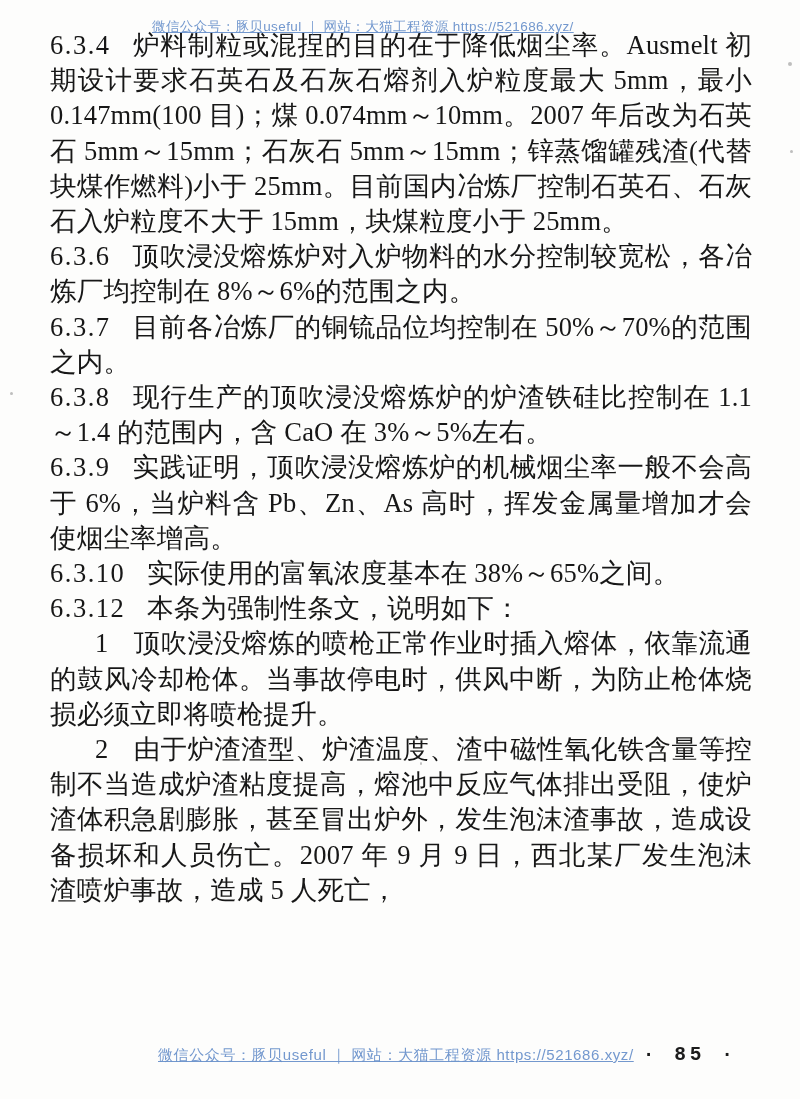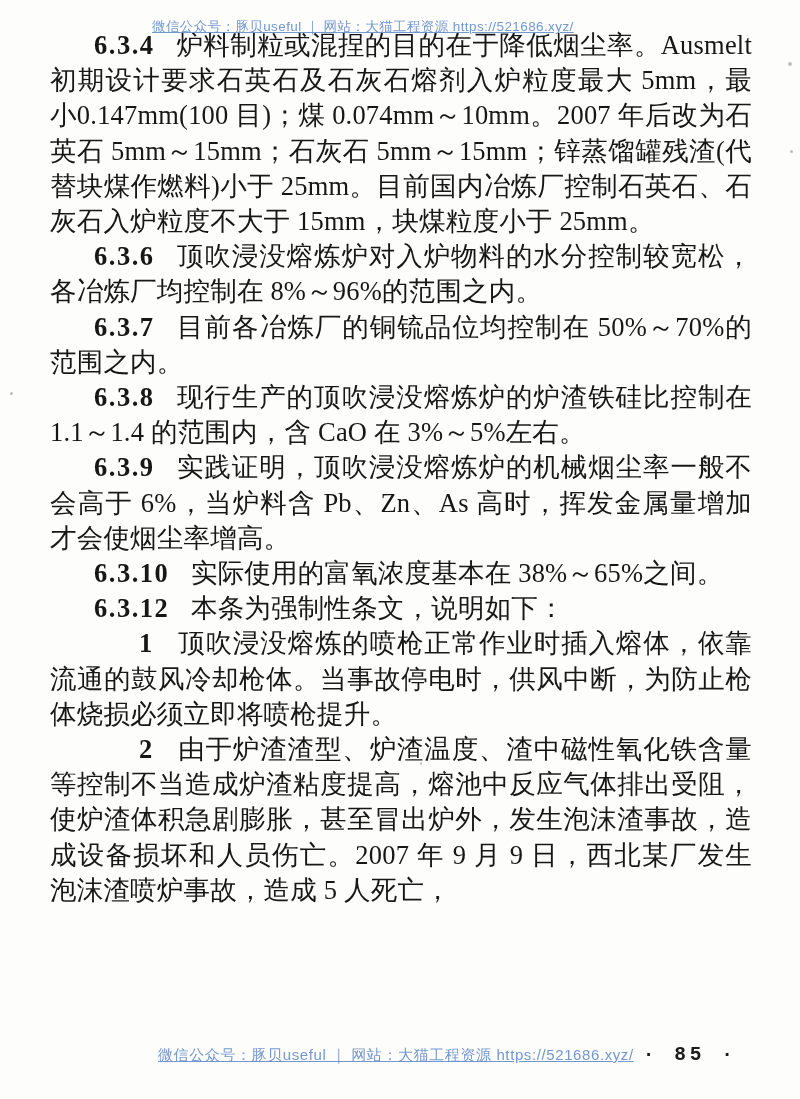--- a/index.html
+++ b/index.html
@@ -21,25 +21,24 @@
     left: 50px; top: 28px;
     width: 702px;
     color: #171717;
     font-size: 26.5px;
     line-height: 35.2px;
     text-align: justify;
     letter-spacing: 0.2px;
   }
   p.para { margin: 0; padding: 0; }
   p.para .num {
-    font-weight: 700;
+    font-weight: 400;
     padding-right: 0.82em;
     letter-spacing: 1.5px;
     white-space: nowrap;
-    margin-left: 44px;
   }
   p.item { text-indent: 1.7em; }
   p.item .num { padding-right: 0.95em; letter-spacing: 0; }
 
   
   .wm {
     position: absolute;
     white-space: nowrap;
     color: rgba(103, 143, 202, 0.92);
     font-family: "Liberation Sans", sans-serif;
@@ -86,21 +85,21 @@
 </style>
 </head>
 <body>
 
 <div class="page">
 
   <span class="wm wm-top">微信公众号：豚贝useful ｜ 网站：大猫工程资源 https://521686.xyz/</span>
 
   <main class="doc">
       <p class="para clause"><span class="num">6.3.4</span><span>炉料制粒或混捏的目的在于降低烟尘率。Ausmelt 初期设计要求石英石及石灰石熔剂入炉粒度最大 5mm，最小0.147mm(100 目)；煤 0.074mm～10mm。2007 年后改为石英石 5mm～15mm；石灰石 5mm～15mm；锌蒸馏罐残渣(代替块煤作燃料)小于 25mm。目前国内冶炼厂控制石英石、石灰石入炉粒度不大于 15mm，块煤粒度小于 25mm。</span></p>
-      <p class="para clause"><span class="num">6.3.6</span><span>顶吹浸没熔炼炉对入炉物料的水分控制较宽松，各冶炼厂均控制在 8%～96%的范围之内。</span></p>
+      <p class="para clause"><span class="num">6.3.6</span><span>顶吹浸没熔炼炉对入炉物料的水分控制较宽松，各冶炼厂均控制在 8%～6%的范围之内。</span></p>
       <p class="para clause"><span class="num">6.3.7</span><span>目前各冶炼厂的铜锍品位均控制在 50%～70%的范围之内。</span></p>
       <p class="para clause"><span class="num">6.3.8</span><span>现行生产的顶吹浸没熔炼炉的炉渣铁硅比控制在 1.1～1.4 的范围内，含 CaO 在 3%～5%左右。</span></p>
       <p class="para clause"><span class="num">6.3.9</span><span>实践证明，顶吹浸没熔炼炉的机械烟尘率一般不会高于 6%，当炉料含 Pb、Zn、As 高时，挥发金属量增加才会使烟尘率增高。</span></p>
       <p class="para clause"><span class="num">6.3.10</span><span>实际使用的富氧浓度基本在 38%～65%之间。</span></p>
       <p class="para clause"><span class="num">6.3.12</span><span>本条为强制性条文，说明如下：</span></p>
       <p class="para item"><span class="num">1</span><span>顶吹浸没熔炼的喷枪正常作业时插入熔体，依靠流通的鼓风冷却枪体。当事故停电时，供风中断，为防止枪体烧损必须立即将喷枪提升。</span></p>
       <p class="para item"><span class="num">2</span><span>由于炉渣渣型、炉渣温度、渣中磁性氧化铁含量等控制不当造成炉渣粘度提高，熔池中反应气体排出受阻，使炉渣体积急剧膨胀，甚至冒出炉外，发生泡沫渣事故，造成设备损坏和人员伤亡。2007 年 9 月 9 日，西北某厂发生泡沫渣喷炉事故，造成 5 人死亡，</span></p>
     </main>
 
   <div class="footer">

